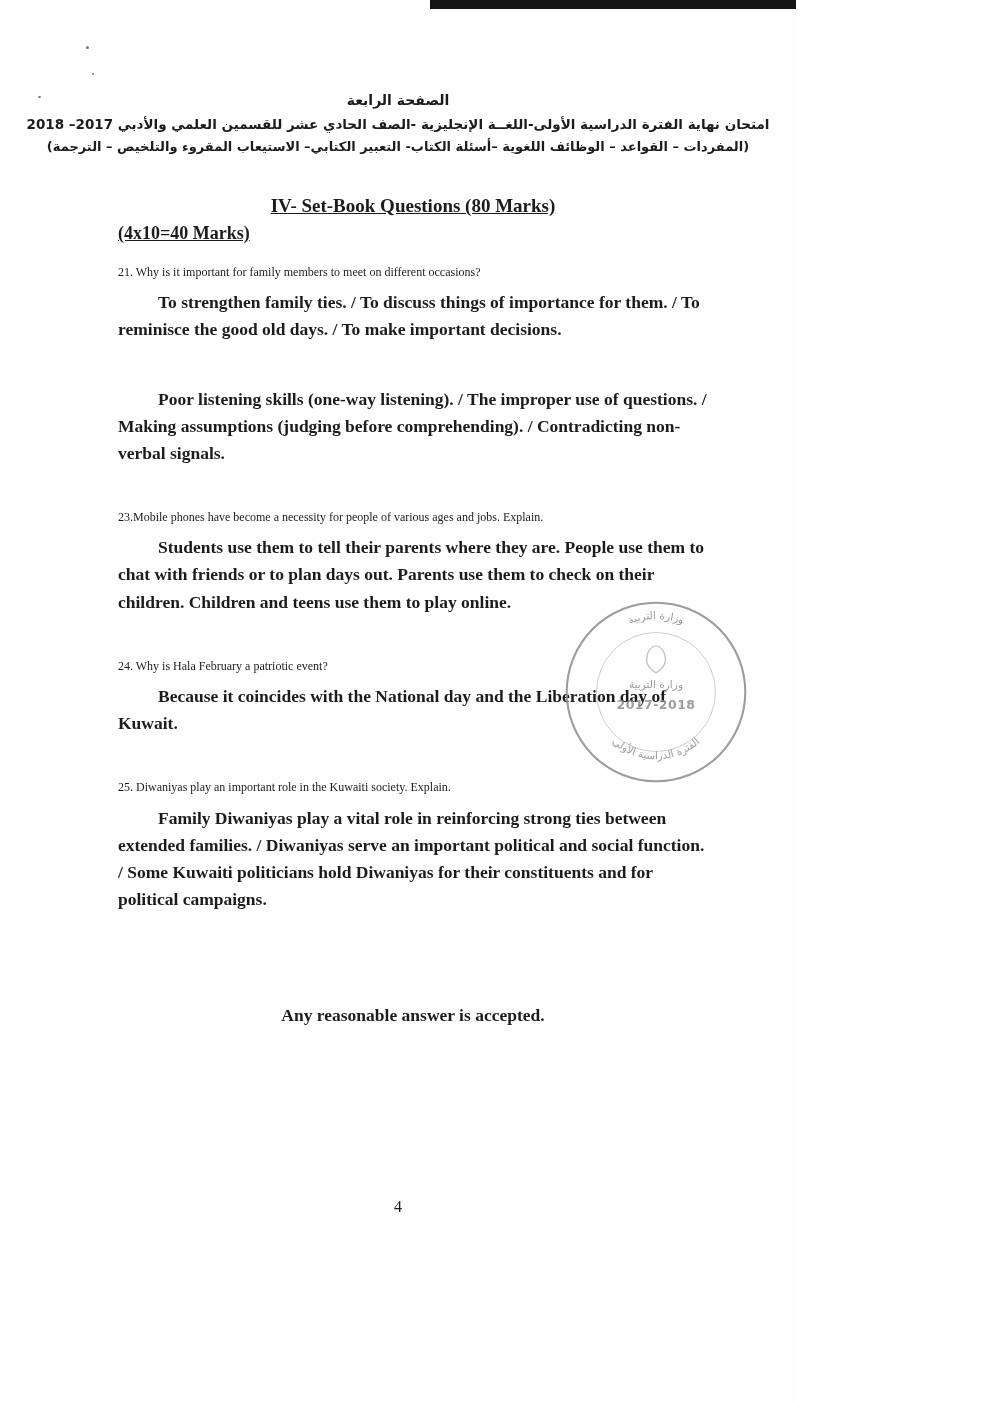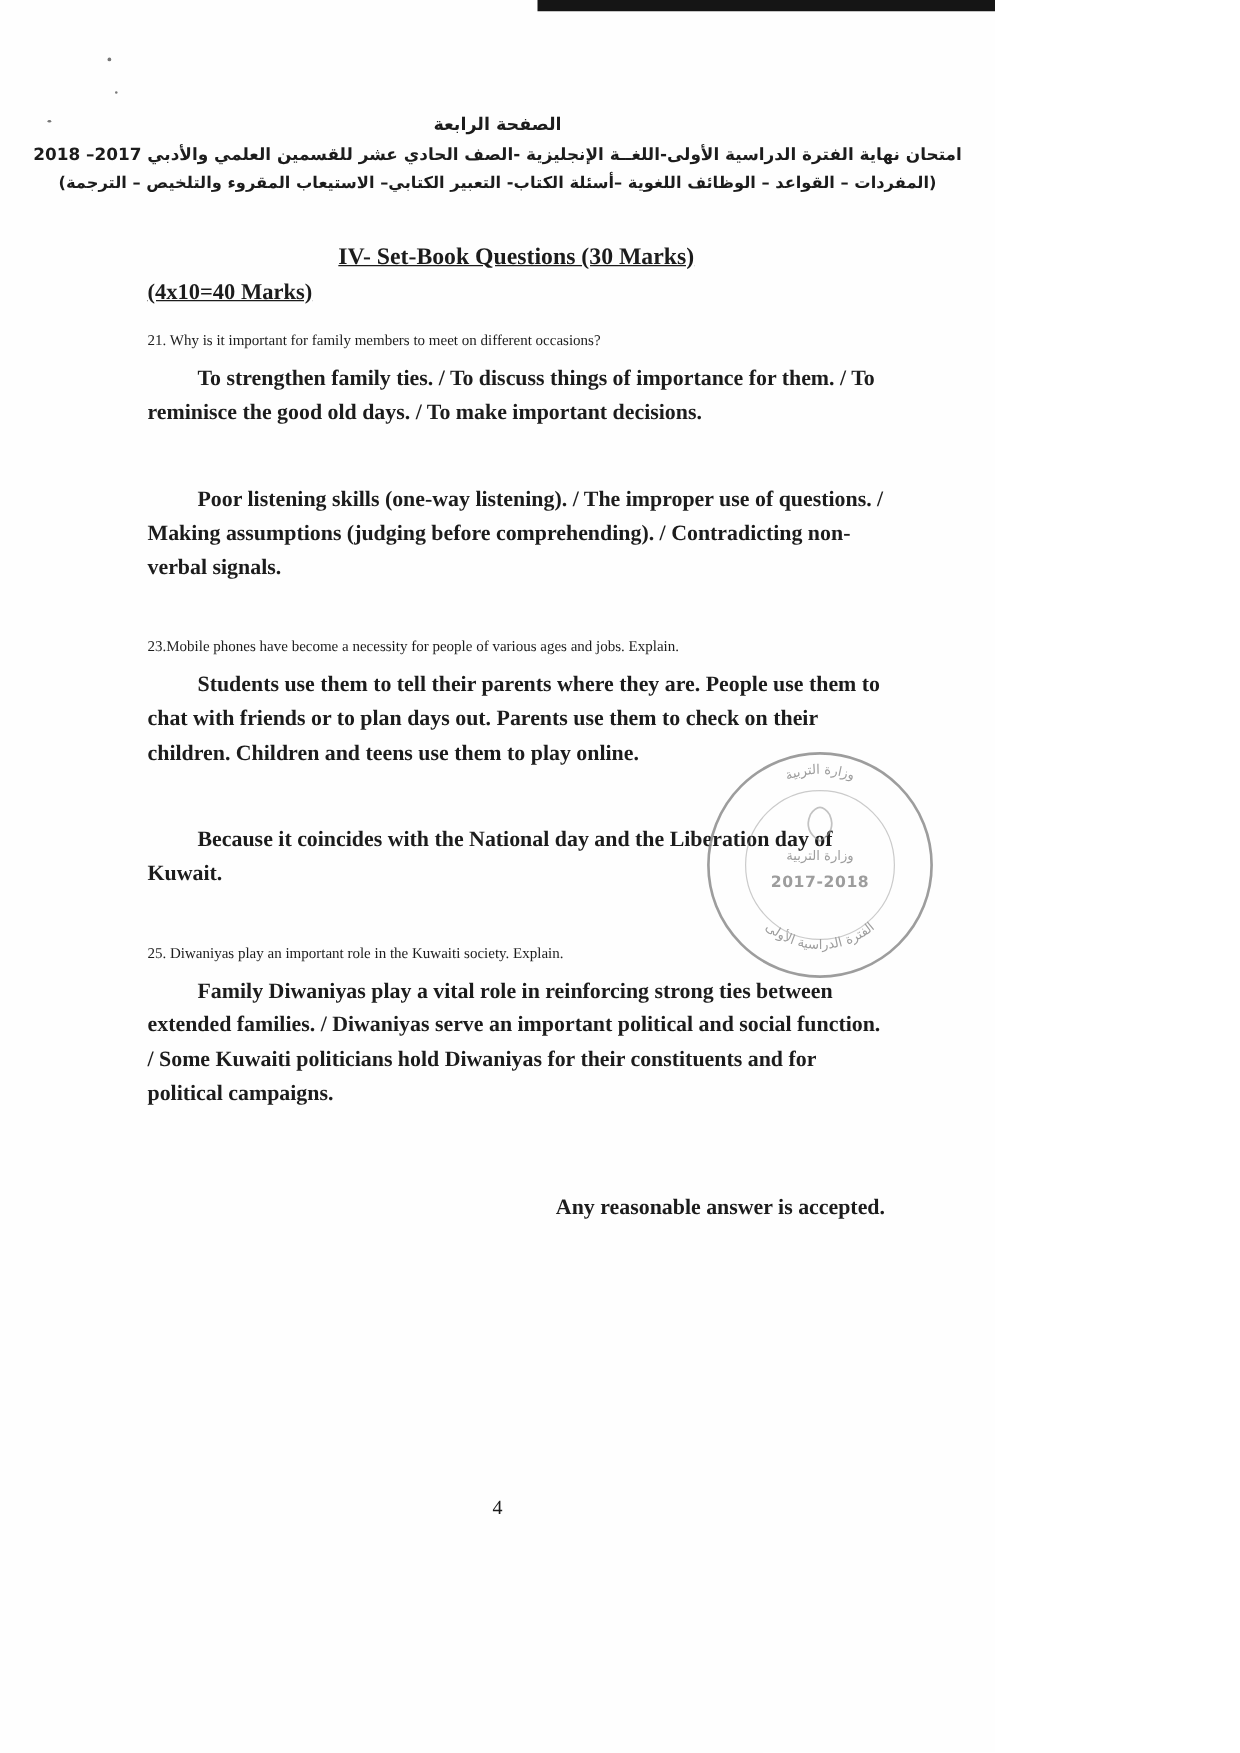--- a/index.html
+++ b/index.html
@@ -87,22 +87,22 @@
   .qa .answer {
     margin: 8px 0 0 0;
     font-size: 17.5px;
     font-weight: bold;
     line-height: 1.55;
     text-indent: 40px;
   }
   .qa.spaced { margin-top: 42px; }
 
   .closing-note {
-    margin-top: 67px;
-    text-align: right;
+    margin-top: 92px;
+    text-align: center;
     font-size: 17.5px;
     font-weight: bold;
   }
 
   
   .mark-circle {
     position: absolute;
     top: 193px;
     left: 806px;
     width: 99px;
@@ -170,38 +170,39 @@
   <div class="speck s3"></div>
 
   <header class="ar-header">
     <div class="ar-line1">الصفحة الرابعة</div>
     <div class="ar-line2">امتحان نهاية الفترة الدراسية الأولى-اللغــة الإنجليزية -الصف الحادي عشر للقسمين العلمي والأدبي 2017– 2018</div>
     <div class="ar-line3">(المفردات – القواعد – الوظائف اللغوية –أسئلة الكتاب- التعبير الكتابي– الاستيعاب المقروء والتلخيص – الترجمة)</div>
   </header>
 
   <main class="content">
 
-    <h2 class="section-title">IV-  Set-Book Questions (30 Marks)</h2>
+    <h2 class="section-title">IV-  Set-Book Questions (80 Marks)</h2>
     <p class="instruction-2">(4x10=40 Marks)</p>
 
     <div class="qa">
       <p class="question">21. Why is it important for family members to meet on different occasions?</p>
       <p class="answer">To strengthen family ties. / To discuss things of importance for them. / To reminisce the good old days. / To make important decisions.</p>
     </div>
 
     <div class="qa spaced">
       <p class="answer">Poor listening skills (one-way listening).  / The improper use of questions. / Making assumptions (judging before comprehending). / Contradicting non-verbal signals.</p>
     </div>
 
     <div class="qa spaced">
       <p class="question">23.Mobile phones have become a necessity for people of various ages and jobs. Explain.</p>
       <p class="answer">Students use them to tell their parents where they are. People use them to chat with friends or to plan days out. Parents use them to check on their children. Children and teens use them to play online.</p>
     </div>
 
     <div class="qa spaced">
+      <p class="question">24. Why is Hala February a patriotic event?</p>
       <p class="answer">Because it coincides with the National day and the Liberation day of Kuwait.</p>
     </div>
 
     <div class="qa spaced">
       <p class="question">25. Diwaniyas play an important role in the Kuwaiti society. Explain.</p>
       <p class="answer">Family Diwaniyas play a vital role in reinforcing strong ties between extended families. / Diwaniyas serve an important political and social function. / Some Kuwaiti politicians hold Diwaniyas for their constituents and for political campaigns.</p>
     </div>
 
     <p class="closing-note">Any reasonable answer is accepted.</p>
 

